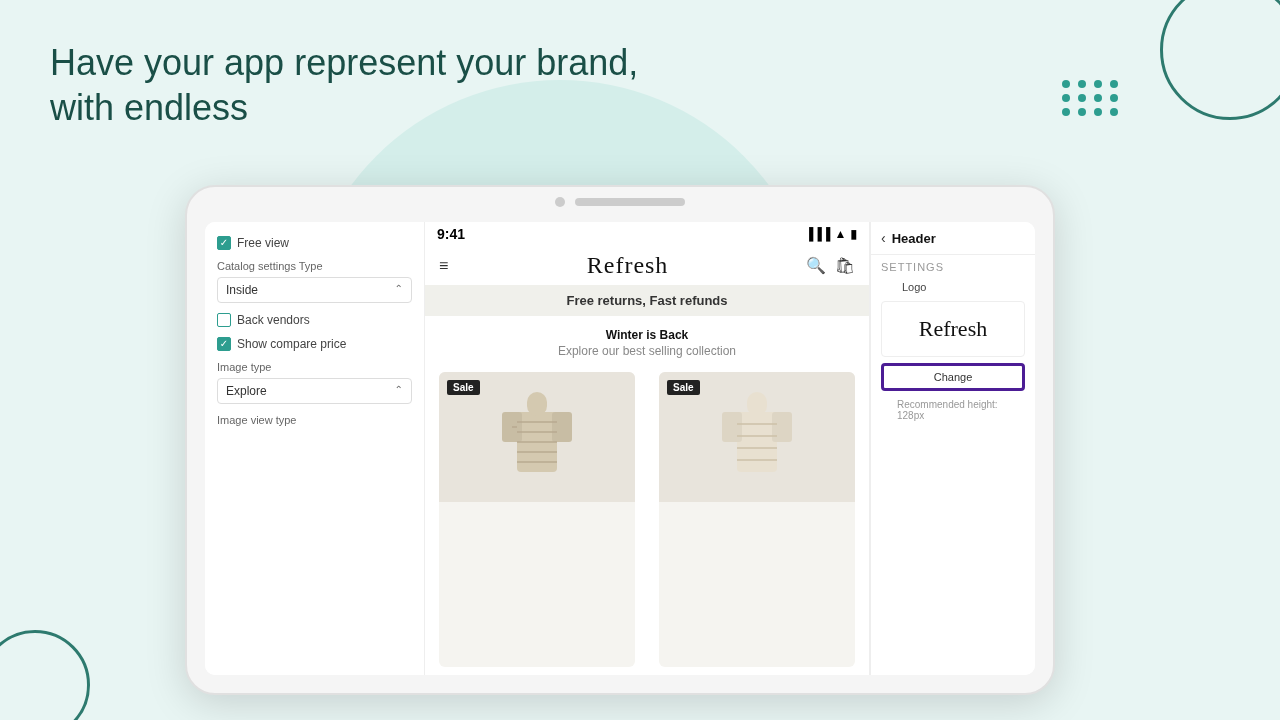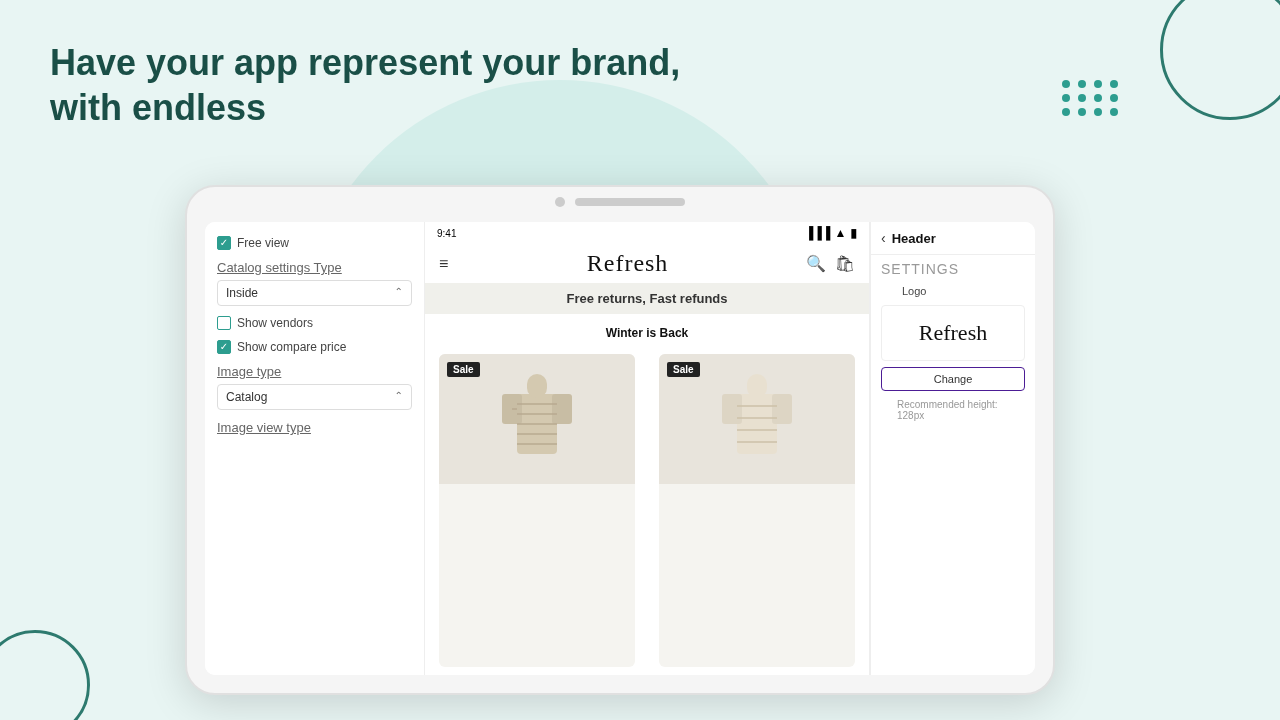--- a/index.html
+++ b/index.html
@@ -65,21 +65,21 @@
     }
 
     
     .headline {
       position: absolute;
       top: 40px;
       left: 50px;
       z-index: 2;
       color: #1a4f47;
       font-size: 36px;
-      font-weight: 700;
+      font-weight: 400;
       line-height: 1.25;
       max-width: 660px;
     }
 
     
     .tablet-outer {
       position: absolute;
       top: 185px;
       left: 185px;
       width: 870px;
@@ -159,25 +159,24 @@
     .checkbox-check {
       color: #fff;
       font-size: 10px;
       line-height: 1;
     }
     .settings-label {
       font-size: 12px;
       color: #444;
     }
     .settings-section-label {
-      font-size: 13px;
+      font-size: 11px;
       color: #666;
       margin-bottom: 5px;
       margin-top: 4px;
-      text-decoration: underline;
     }
     .select-field {
       width: 100%;
       border: 1px solid #ddd;
       border-radius: 4px;
       padding: 5px 8px;
       font-size: 12px;
       color: #333;
       background: #fff;
       appearance: none;
@@ -206,22 +205,22 @@
     .phone-status-bar {
       background: #fff;
       display: flex;
       justify-content: space-between;
       align-items: center;
       padding: 4px 12px;
       font-size: 11px;
       font-weight: 600;
     }
     .status-time {
-      font-size: 10px;
-      font-weight: 400;
+      font-size: 14px;
+      font-weight: 700;
       text-align: right;
     }
     .status-icons {
       display: flex;
       align-items: center;
       gap: 4px;
       font-size: 12px;
     }
     .phone-header {
       display: flex;
@@ -329,21 +328,21 @@
       font-size: 14px;
       color: #333;
       cursor: pointer;
     }
     .panel-title {
       font-size: 13px;
       font-weight: 600;
       color: #111;
     }
     .settings-tag {
-      font-size: 14px;
+      font-size: 11px;
       color: #999;
       letter-spacing: 1px;
       text-transform: uppercase;
       padding: 6px 10px 4px;
     }
     .logo-label {
       font-size: 11px;
       color: #444;
       padding: 4px 10px;
       margin-left: 21px;
@@ -360,21 +359,21 @@
       font-family: 'Brush Script MT', cursive, 'Comic Sans MS', cursive;
       font-size: 22px;
       color: #111;
     }
     .change-btn {
       display: block;
       width: calc(100% - 20px);
       margin: 6px 10px;
       text-align: center;
       padding: 5px;
-      border: 1px solid #4c1d95;
+      border: 3px solid #4c1d95;
       border-radius: 4px;
       font-size: 11px;
       color: #333;
       background: #fff;
       cursor: pointer;
     }
     .recommended-text {
       font-size: 10px;
       color: #999;
       padding: 2px 10px;
@@ -439,33 +438,33 @@
       </div>
 
       <div class="settings-section-label">Catalog settings Type</div>
       <div class="select-field">
         <span>Inside</span>
         <span class="select-arrow">⌃</span>
       </div>
 
       <div class="checkbox-row">
         <div class="checkbox-box unchecked"></div>
-        <span class="settings-label">Show vendors</span>
+        <span class="settings-label">Back vendors</span>
       </div>
 
       <div class="checkbox-row">
         <div class="checkbox-box">
           <span class="checkbox-check">✓</span>
         </div>
         <span class="settings-label">Show compare price</span>
       </div>
 
       <div class="settings-section-label">Image type</div>
       <div class="select-field">
-        <span>Catalog</span>
+        <span>Explore</span>
         <span class="select-arrow">⌃</span>
       </div>
 
       <div class="settings-section-label">Image view type</div>
     </div>
 
     <div class="phone-screen">
 
       <div class="phone-status-bar">
         <span class="status-time">9:41</span>
@@ -482,20 +481,21 @@
         <div class="header-icons">
           <span>🔍</span>
           <span>🛍</span>
         </div>
       </div>
 
       <div class="promo-banner">Free returns, Fast refunds</div>
 
       <div class="hero-section">
         <div class="hero-title">Winter is Back</div>
+        <div class="hero-subtitle">Explore our best selling collection</div>
       </div>
 
       <div class="product-grid">
         <div class="product-card">
           <div class="sale-badge">Sale</div>
           <div class="sweater-img">
             <svg width="70" height="90" viewBox="0 0 70 90">
               <rect x="15" y="20" width="40" height="60" rx="4" fill="#d4c9b0"></rect>
               <rect x="0" y="20" width="20" height="30" rx="3" fill="#c8bda4"></rect>
               <rect x="50" y="20" width="20" height="30" rx="3" fill="#c8bda4"></rect>

